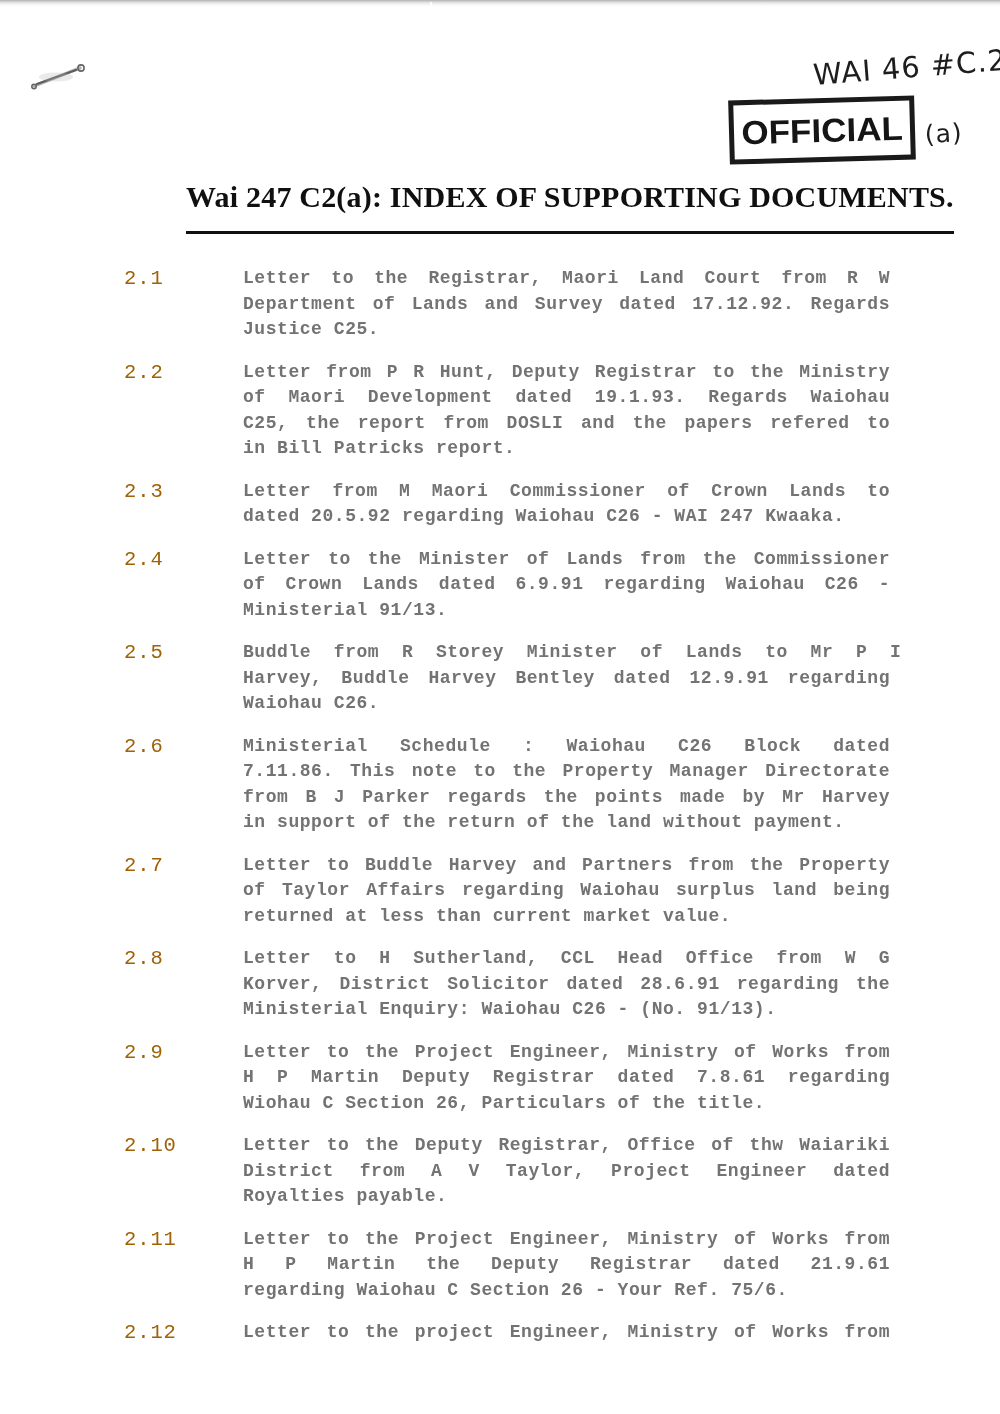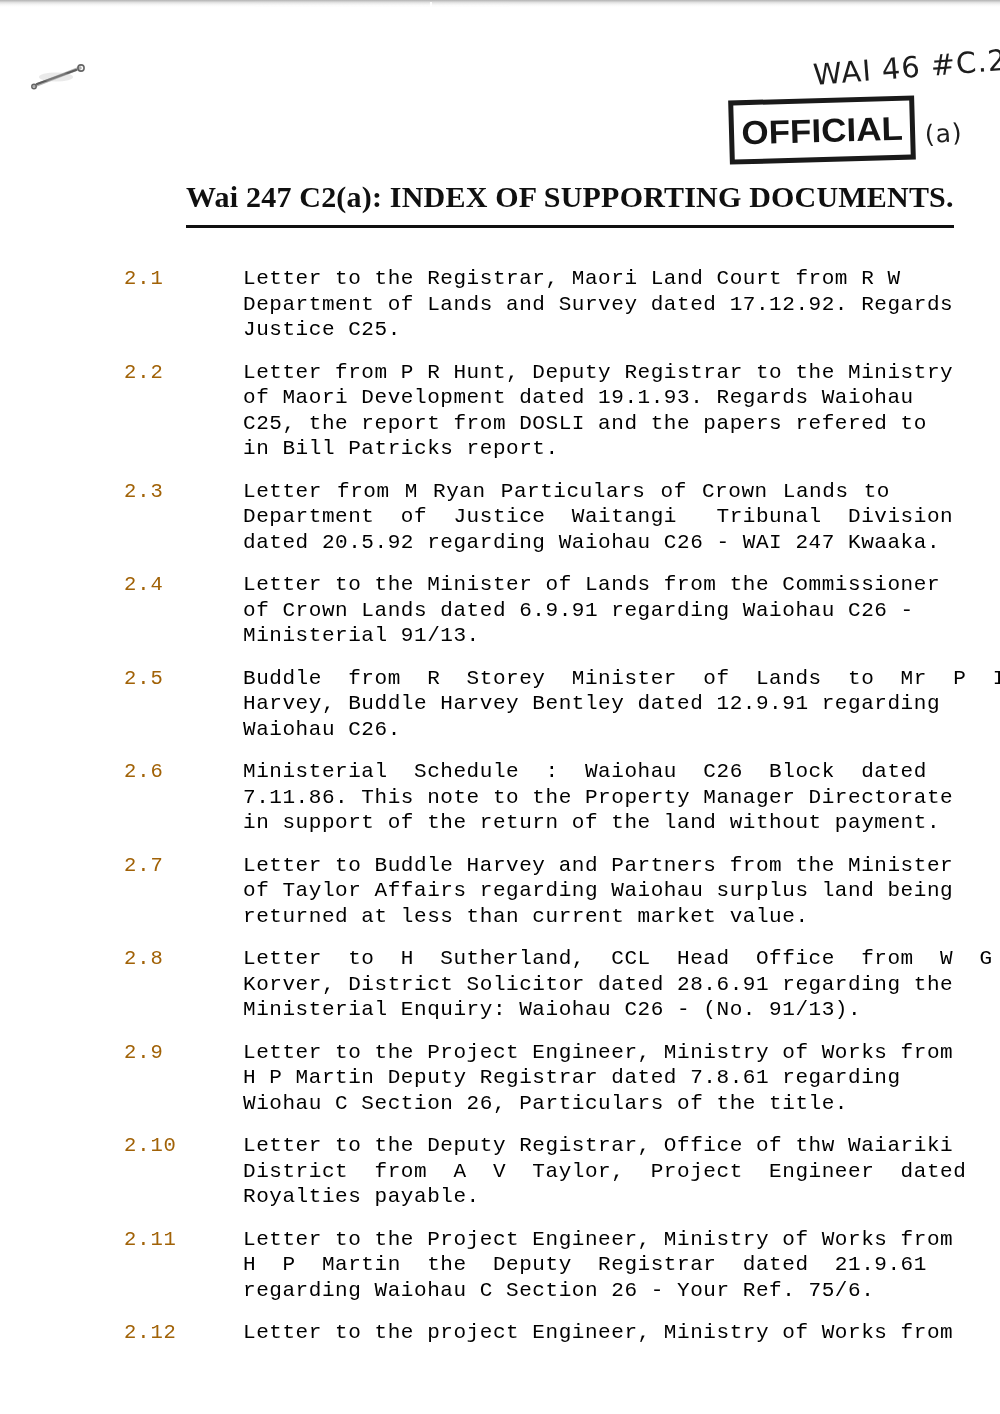--- a/index.html
+++ b/index.html
@@ -112,21 +112,21 @@
     left: 186px;
     top: 160px;
     font-family: "Liberation Serif", serif;
     font-weight: 700;
     font-size: 30px;
     line-height: 1.15;
     color: #101010;
     letter-spacing: 0.2px;
     white-space: nowrap;
     border-bottom: 3px solid #101010;
-    padding-bottom: 10px;
+    padding-bottom: 16px;
   }
 
   
   .index-list {
     position: absolute;
     left: 0;
     top: 266px;
     width: 1000px;
   }
   .index-entry {
@@ -143,27 +143,28 @@
     font-size: 20.5px;
     line-height: 25.5px;
     color: #a16207;
     letter-spacing: 0.9px;
     white-space: nowrap;
   }
   .entry-text {
     margin-left: 243px;
     margin-right: 110px;
     font-family: "Liberation Mono", monospace;
-    font-size: 21px;
+    font-size: 18px;
     line-height: 25.5px;
-    color: #000000;
+    color: #737373;
     letter-spacing: 0.55px;
     text-align: justify;
     text-justify: inter-word;
     white-space: pre-wrap;
+    font-weight: bold;
   }
   
   .entry-line {
     display: block;
     text-align: justify;
     text-align-last: justify;
     white-space: pre;
   }
   .entry-line.last {
     text-align-last: left;
@@ -202,37 +203,37 @@
       <div class="index-entry">
         <div class="entry-number">2.1</div>
         <div class="entry-text"><span class="entry-line">Letter to the Registrar, Maori Land Court from R W</span><span class="entry-line">Department of Lands and Survey dated 17.12.92. Regards</span><span class="entry-line last">Justice C25.</span></div>
       </div>
       <div class="index-entry">
         <div class="entry-number">2.2</div>
         <div class="entry-text"><span class="entry-line">Letter from P R Hunt, Deputy Registrar to the Ministry</span><span class="entry-line">of Maori Development dated 19.1.93. Regards Waiohau</span><span class="entry-line">C25, the report from DOSLI and the papers refered to</span><span class="entry-line last">in Bill Patricks report.</span></div>
       </div>
       <div class="index-entry">
         <div class="entry-number">2.3</div>
-        <div class="entry-text"><span class="entry-line">Letter from M Ryan Particulars of Crown Lands to</span><span class="entry-line">Department  of  Justice  Waitangi   Tribunal  Division</span><span class="entry-line last">dated 20.5.92 regarding Waiohau C26 - WAI 247 Kwaaka.</span></div>
+        <div class="entry-text"><span class="entry-line">Letter from M Maori Commissioner of Crown Lands to</span><span class="entry-line last">dated 20.5.92 regarding Waiohau C26 - WAI 247 Kwaaka.</span></div>
       </div>
       <div class="index-entry">
         <div class="entry-number">2.4</div>
         <div class="entry-text"><span class="entry-line">Letter to the Minister of Lands from the Commissioner</span><span class="entry-line">of Crown Lands dated 6.9.91 regarding Waiohau C26 -</span><span class="entry-line last">Ministerial 91/13.</span></div>
       </div>
       <div class="index-entry">
         <div class="entry-number">2.5</div>
         <div class="entry-text"><span class="entry-line">Buddle  from  R  Storey  Minister  of  Lands  to  Mr  P  I</span><span class="entry-line">Harvey, Buddle Harvey Bentley dated 12.9.91 regarding</span><span class="entry-line last">Waiohau C26.</span></div>
       </div>
       <div class="index-entry">
         <div class="entry-number">2.6</div>
-        <div class="entry-text"><span class="entry-line">Ministerial  Schedule  :  Waiohau  C26  Block  dated</span><span class="entry-line">7.11.86. This note to the Property Manager Directorate</span><span class="entry-line last">in support of the return of the land without payment.</span></div>
+        <div class="entry-text"><span class="entry-line">Ministerial  Schedule  :  Waiohau  C26  Block  dated</span><span class="entry-line">7.11.86. This note to the Property Manager Directorate</span><span class="entry-line">from B J Parker regards the points made by Mr Harvey</span><span class="entry-line last">in support of the return of the land without payment.</span></div>
       </div>
       <div class="index-entry">
         <div class="entry-number">2.7</div>
-        <div class="entry-text"><span class="entry-line">Letter to Buddle Harvey and Partners from the Minister</span><span class="entry-line">of Taylor Affairs regarding Waiohau surplus land being</span><span class="entry-line last">returned at less than current market value.</span></div>
+        <div class="entry-text"><span class="entry-line">Letter to Buddle Harvey and Partners from the Property</span><span class="entry-line">of Taylor Affairs regarding Waiohau surplus land being</span><span class="entry-line last">returned at less than current market value.</span></div>
       </div>
       <div class="index-entry">
         <div class="entry-number">2.8</div>
         <div class="entry-text"><span class="entry-line">Letter  to  H  Sutherland,  CCL  Head  Office  from  W  G</span><span class="entry-line">Korver, District Solicitor dated 28.6.91 regarding the</span><span class="entry-line last">Ministerial Enquiry: Waiohau C26 - (No. 91/13).</span></div>
       </div>
       <div class="index-entry">
         <div class="entry-number">2.9</div>
         <div class="entry-text"><span class="entry-line">Letter to the Project Engineer, Ministry of Works from</span><span class="entry-line">H P Martin Deputy Registrar dated 7.8.61 regarding</span><span class="entry-line last">Wiohau C Section 26, Particulars of the title.</span></div>
       </div>
       <div class="index-entry">

